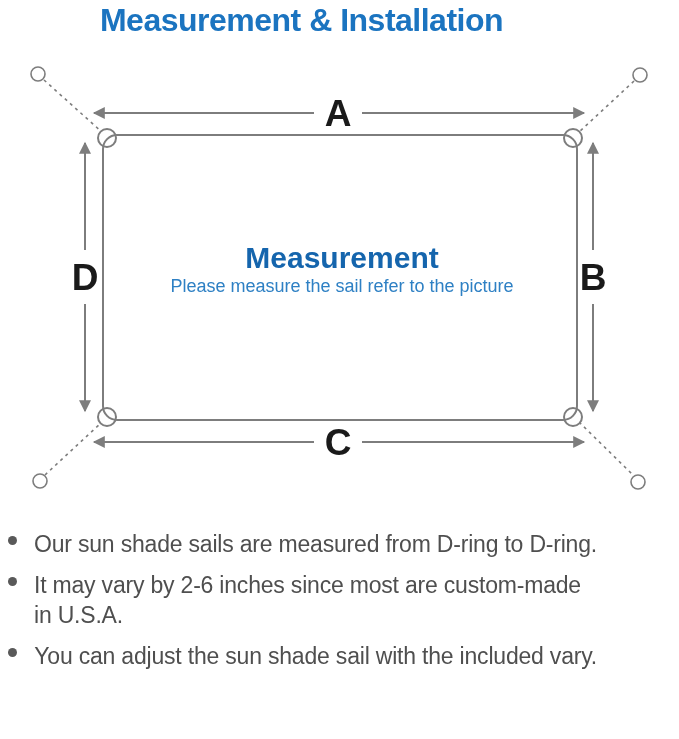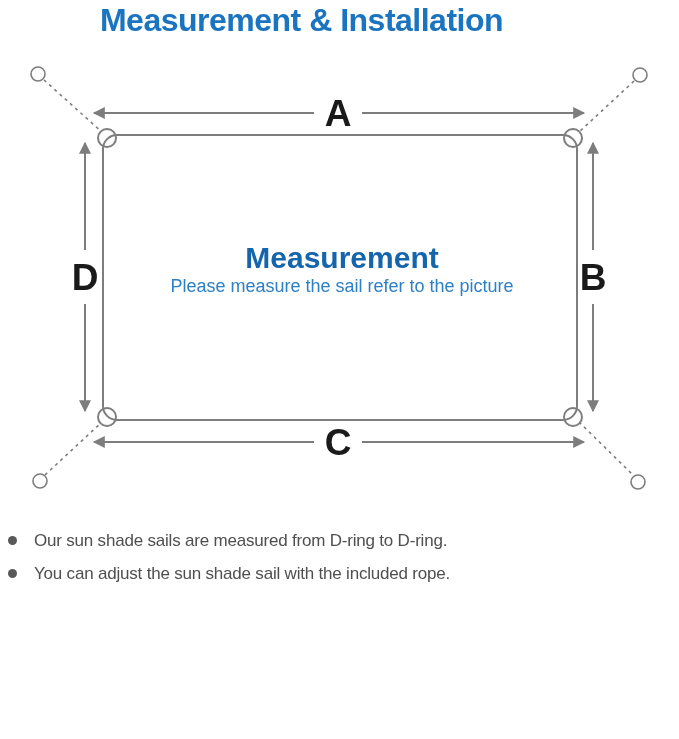--- a/index.html
+++ b/index.html
@@ -55,23 +55,24 @@
     fill: #2e80c4;
   }
   .notes {
     padding: 12px 6px 0 8px;
   }
   .note-item {
     display: flex;
     align-items: flex-start;
     margin-bottom: 11px;
     color: #4f4f4f;
-    font-size: 17px;
+    font-size: 23px;
     letter-spacing: -0.2px;
     line-height: 1.3;
+    justify-content: space-between;
   }
   .bullet {
     flex: none;
     width: 9px;
     height: 9px;
     border-radius: 50%;
     background: #595959;
     margin: 6px 17px 0 0;
   }
   .note-text { display: block; max-width: 648px; }
@@ -129,17 +130,21 @@
     </svg>
   </div>
 
   <div class="notes">
     <div class="note-item">
       <span class="bullet"></span>
       <span class="note-text">Our sun shade sails are measured from D-ring to D-ring.</span>
     </div>
     <div class="note-item">
       <span class="bullet"></span>
-      <span class="note-text">You can adjust the sun shade sail with the included rope.</span>
+      <span class="note-text">It may vary by 2-6 inches since most are custom-made in U.S.A.</span>
+    </div>
+    <div class="note-item">
+      <span class="bullet"></span>
+      <span class="note-text">You can adjust the sun shade sail with the included vary.</span>
     </div>
   </div>
 
 </div>
 
 </body></html>

